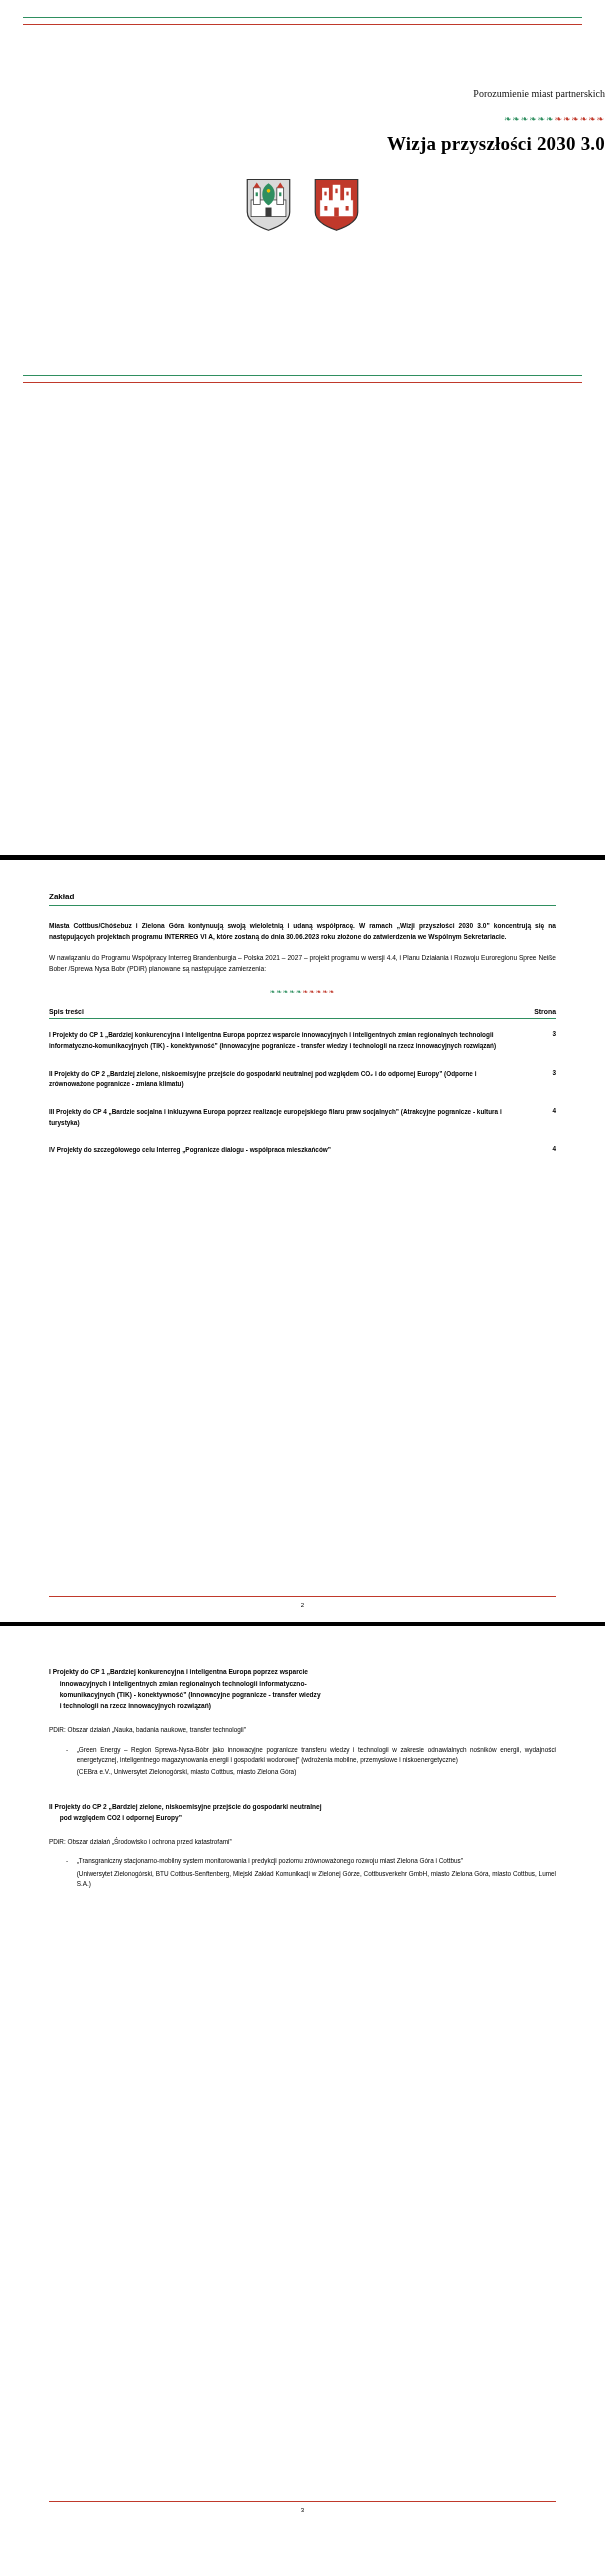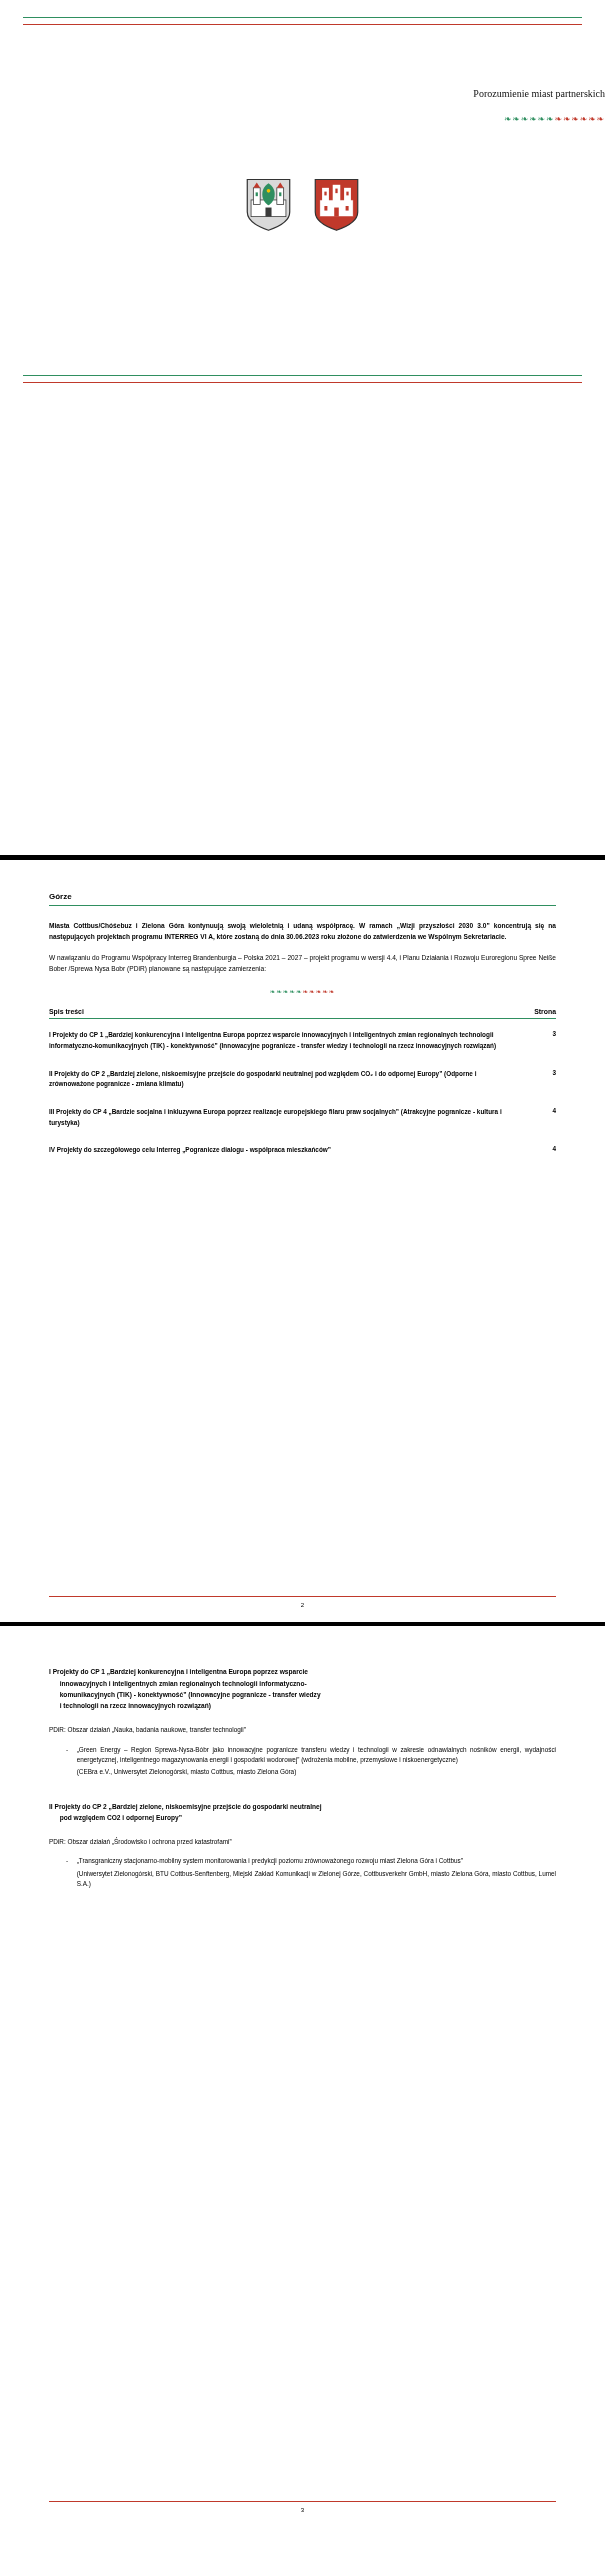--- a/index.html
+++ b/index.html
@@ -221,20 +221,21 @@
     <div class="rule-wrap top-rules">
       <div class="rule-green"></div>
       <div class="rule-red"></div>
     </div>
 
     <div class="title-block">
       <div class="partners">Porozumienie miast partnerskich</div>
       <div class="ornament">
         <span class="grn">❧❧❧❧❧❧</span><span class="red">❧❧❧❧❧❧</span>
       </div>
+      <div class="main-title">Wizja przyszłości 2030 3.0</div>
     </div>
 
     <div class="crests">
       <div class="crest">
         <svg width="47" height="55" viewBox="0 0 62 72">
           <path d="M3 3 H59 V46 C59 60 40 67 31 70 C22 67 3 60 3 46 Z" fill="#d9d9d9" stroke="#333" stroke-width="1.6"></path>
           <rect x="8" y="30" width="46" height="22" fill="#ffffff" stroke="#333" stroke-width="1"></rect>
           <rect x="11" y="14" width="9" height="22" fill="#ffffff" stroke="#333" stroke-width="1"></rect>
           <rect x="42" y="14" width="9" height="22" fill="#ffffff" stroke="#333" stroke-width="1"></rect>
           <path d="M11 14 l4.5 -7 l4.5 7 z" fill="#c0392b"></path>
@@ -266,21 +267,21 @@
     <div class="rule-wrap bottom-rules">
       <div class="rule-green"></div>
       <div class="rule-red"></div>
     </div>
   </div>
 
   <div class="page-sep"></div>
 
   <div class="page p2">
 
-    <div class="h-sec">Górze</div>
+    <div class="h-sec">Zakład</div>
     <div class="underline-green"></div>
 
     <p class="body bold">Miasta  Cottbus/Chóśebuz  i  Zielona  Góra  kontynuują  swoją  wieloletnią  i  udaną współpracę. W ramach „Wizji przyszłości 2030 3.0” koncentrują się na następujących projektach programu INTERREG VI A, które zostaną do dnia 30.06.2023 roku złożone do zatwierdzenia we Wspólnym Sekretariacie.</p>
     <p class="body">W nawiązaniu do Programu Współpracy Interreg Brandenburgia – Polska 2021 – 2027 – projekt programu w wersji 4.4, i Planu Działania i Rozwoju Euroregionu Spree Neiße Bober /Sprewa Nysa Bobr (PDiR) planowane są następujące zamierzenia:</p>
 
     <div class="orn-small">
       <span>❧❧❧❧❧</span><span class="red">❧❧❧❧❧</span>
     </div>
 
     <div class="toc-head">

